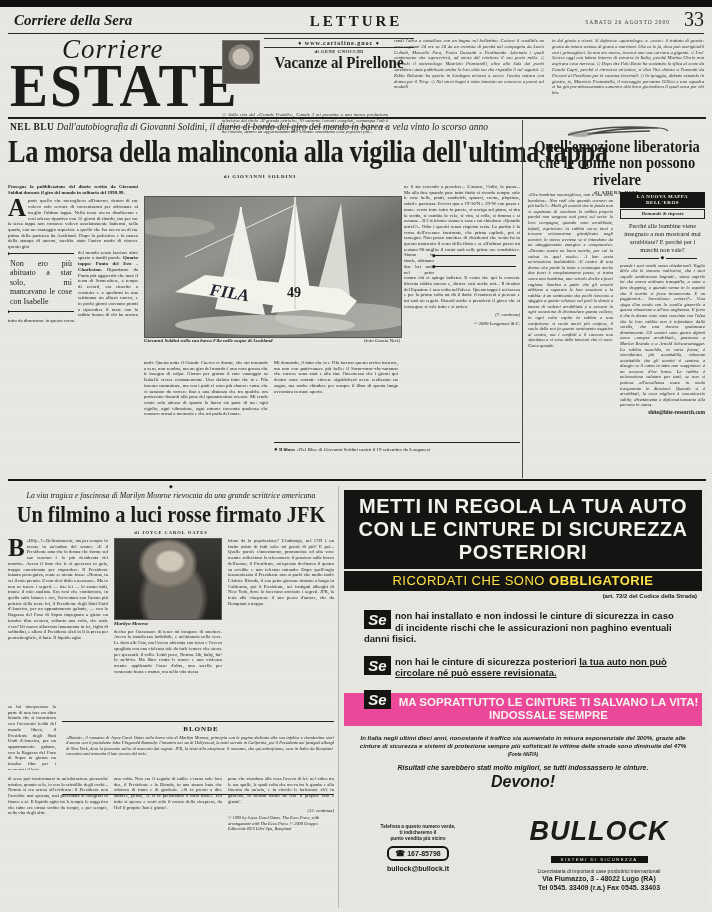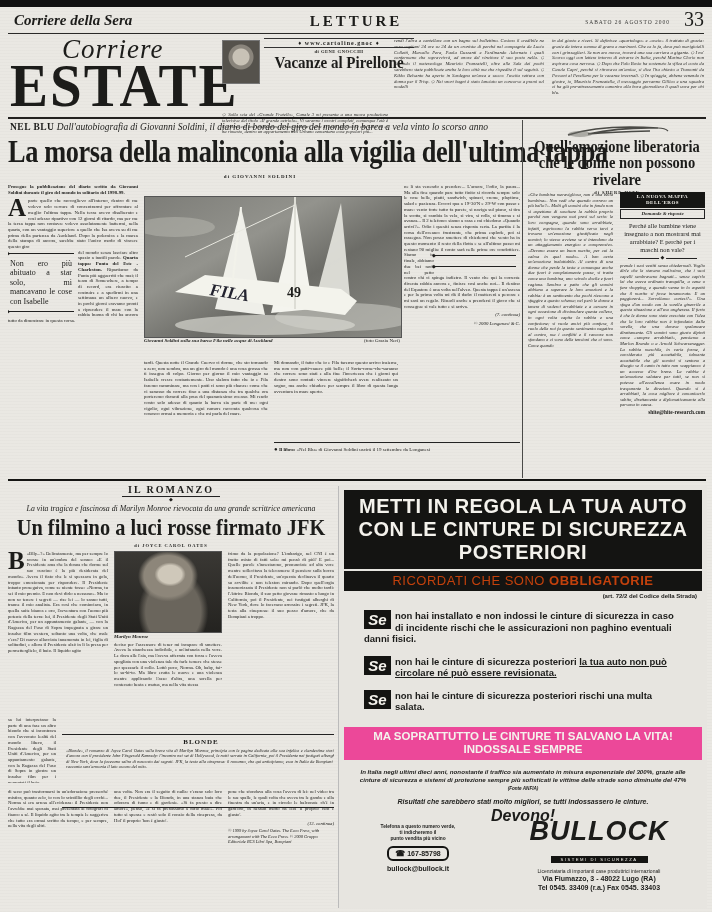--- a/index.html
+++ b/index.html
@@ -96,21 +96,21 @@
   .blonde-box{position:absolute;left:54px;top:17px;width:270px;height:66px;border-top:1px solid #222;border-bottom:1px solid #222;padding:3px 4px;}
   .blonde-box::before,.blonde-box::after{content:"◆";position:absolute;right:-1px;font-size:5px;line-height:5px;}
   .blonde-box::before{top:-3px;}.blonde-box::after{bottom:-3px;}
   .blonde-t{text-align:center;font-weight:bold;font-size:7px;letter-spacing:1px;}
   .blonde-x{font-size:4.4px;line-height:5.3px;font-style:italic;text-align:justify;margin-top:2px;}
   .rom-copy{font-style:italic;font-size:4.4px;line-height:5.4px;margin-top:2px;}
 
   
   .ad{left:338px;top:486px;width:368px;height:422px;background:#e7e5e0;font-family:"Liberation Sans",sans-serif;overflow:hidden;border-left:1px solid #bbb;}
   .ad-box{background:#141412;color:#f4f2ec;margin:4px 5px 2px;padding:5px 4px;text-align:center;font-weight:bold;font-size:20px;line-height:23px;letter-spacing:.5px;}
-  .ad-bar1{background:#141412;color:#c2410c;margin:0 5px;padding:2px 0 3px;text-align:center;font-size:13px;letter-spacing:.5px;}
+  .ad-bar1{background:#141412;color:#fde047;margin:0 5px;padding:2px 0 3px;text-align:center;font-size:13px;letter-spacing:.5px;}
   .ad-law{text-align:right;font-size:6px;font-weight:bold;margin:2px 10px 0;}
   .se-p{margin:11px 25px 0;font-size:9.5px;line-height:11.5px;font-weight:bold;}
   .se-chip{float:left;background:#141412;color:#f4f2ec;font-style:italic;font-weight:bold;font-size:15px;width:27px;height:19px;line-height:19px;text-align:center;margin:0 4px 1px 0;}
   .u-line{text-decoration:underline;}
   .ad-bar2{background:#ec4899;color:#f4f2ec;margin:14px 5px 0;padding:3px 0;text-align:center;font-weight:bold;font-size:11.5px;line-height:13.5px;}
   .ad-stats{font-style:italic;font-weight:bold;font-size:6.2px;line-height:8px;text-align:center;margin:8px 14px 0;}
   .ad-src{font-size:4.6px;}
   .ad-stats2{font-style:italic;font-weight:bold;font-size:7px;text-align:center;margin-top:5px;}
   .pensaci{font-style:italic;font-weight:bold;font-size:16px;text-align:center;margin-top:2px;}
   .ad-bottom{position:absolute;left:0;bottom:6px;width:368px;height:86px;}
@@ -240,21 +240,20 @@
       <div class="eros-q">Perché alle bambine viene insegnato a non mostrarsi mai arrabbiate? E perché per i maschi non vale?</div>
       <div class="mini-div"></div>
       <div class="j">prende i suoi vestiti senza chiedermeli. Voglio dirle che le stavano malissimo, che i suoi capelli sembravano bagnati... senza capirlo lei che aveva ordinato tranquilla, a cena o fare shopping, e quando venne in lo aspettò che il marito si fosse innamorato. E un peggiorerà... Sorvoliamo cortesi?». Una sfoga d'un modo con la sorella ginevrile a questa situazione e all'uso ungherese. Il furto è che le donne sono state cresciute con l'idea che la loro rabbia non è infondata: dalle sorelle, che una doveva spalancare direttamente. Gli uomini sono giusto dipinti come «sempre arrabbiati», pensiamo a Marlon Brando o a Arnold Schwarzenegger. La rabbia maschile, in varie forme, è considerata più accettabile, talmente accettabile che gli uomini si sentono a disagio se il canto in tutto non scappiamo: è un accesso d'ira breve. La rabbia è un'emozione salutare per tutti, se non si potesse all'eccellenza osare in modo trasparente le direzioni. Quando si è arrabbiati, la cosa migliore è comunicarlo subito, direttamente e diplomaticamente alla persona in causa.</div>
       <div class="hite-mail">shite@hite-research.com</div>
     </div>
   </div>
 
   <div class="abs heavy-rule"></div>
 
   <div class="abs rom">
-    <div class="rom-head"><span class="u">IL ROMANZO</span></div>
     <div class="rom-dia">◆</div>
     <div class="rom-kick it">La vita tragica e fascinosa di Marilyn Monroe rievocata da una grande scrittrice americana</div>
     <div class="rom-headline">Un filmino a luci rosse firmato JFK</div>
     <div class="rom-by">di JOYCE CAROL OATES</div>
     <div class="rom-body">
       <div class="rcol j" style="left:0;top:0;width:100px;height:162px;">
         <span class="dropcap">B</span><span>«Blly...?» Delicatamente, ma per sempre lo scosse in un'ombra del sonno: «E il Presidente ama che la donna che dorme sul suo cuscino è la più desiderata del mondo». Aveva il fiato che le si spezzava in gola, troppo emozionata per rispondere. Il Presidente intanto proseguiva, come se niente fosse: «Norma, tu sei il mio premio. E non devi dirlo a nessuno». Ma io non so tenere i segreti — rise lei — lo sanno tutti, tranne il mio analista. Era così che cominciava, in quella suite bianca e oro, l'avventura con l'uomo più potente della terra: lui, il Presidente degli Stati Uniti d'America, per un appuntamento galante, — con la Ragazza del Fuso di Sopra impegnata a girare un insulso film western, soltanto una volta, che male c'era? Di nuovo allacciata innamorata in lei, figlia di solitudini, e allora il Presidente alzò in lì la presa per permetterglielo, il buio. Il liquido agito</span>
       </div>
       <div class="rcol" style="left:106px;top:0;width:108px;height:162px;">
         <div class="mm-photo"></div>
@@ -296,21 +295,20 @@
     <div class="se-p">
       <span class="se-chip">Se</span>
       <span>non hai installato e non indossi le cinture di sicurezza in caso di incidente rischi che le assicurazioni non paghino eventuali danni fisici.</span>
     </div>
     <div class="se-p">
       <span class="se-chip">Se</span>
       <span>non hai le cinture di sicurezza posteriori </span><span class="u-line">la tua auto non può circolare né può essere revisionata.</span>
     </div>
     <div class="se-p">
       <span class="se-chip">Se</span>
-      <span>non hai le cinture di sicurezza posteriori rischi una multa salata.</span>
     </div>
 
     <div class="ad-bar2">
       <div>MA SOPRATTUTTO LE CINTURE TI SALVANO LA VITA!</div>
       <div>INDOSSALE SEMPRE</div>
     </div>
 
     <div class="ad-stats">
       <span>In Italia negli ultimi dieci anni, nonostante il traffico sia aumentato in misura esponenziale del 300%, grazie alle cinture di sicurezza e sistemi di protezione sempre più sofisticati le vittime delle strade sono diminuite del 47% </span><span class="ad-src">(Fonte ANFIA)</span>
     </div>

